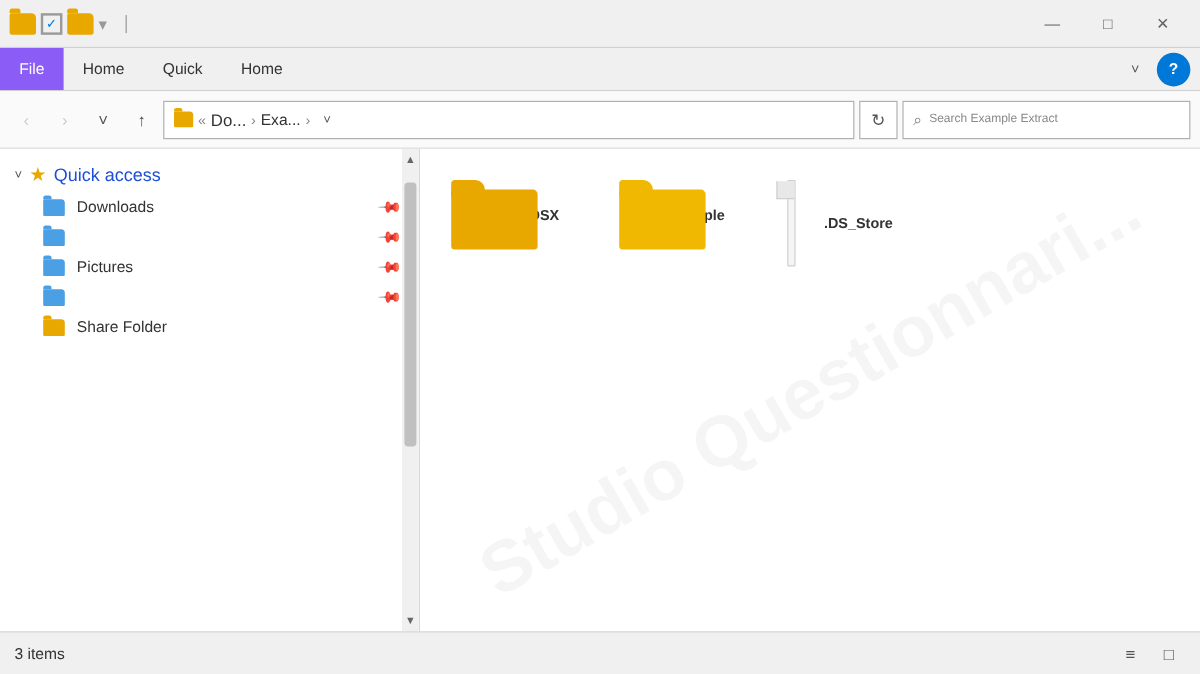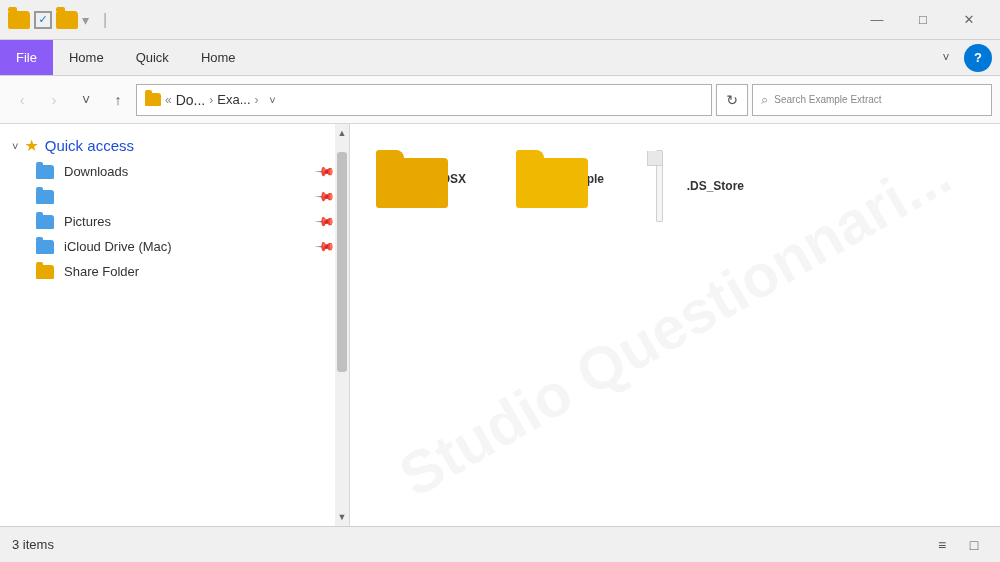--- a/index.html
+++ b/index.html
@@ -504,21 +504,20 @@
       </div>
 
       <div class="sidebar-item">
         <div class="sidebar-folder-icon folder-blue"></div>
         <span class="sidebar-item-label">Pictures</span>
         <span class="pin-icon">📌</span>
       </div>
 
       <div class="sidebar-item">
         <div class="sidebar-folder-icon folder-blue"></div>
-        <span class="sidebar-item-label">iCloud Drive (Mac)</span>
         <span class="pin-icon">📌</span>
       </div>
 
       <div class="sidebar-item">
         <div class="sidebar-folder-icon folder-yellow"></div>
         <span class="sidebar-item-label">Share Folder</span>
       </div>
     </div>
 
     <div class="scrollbar">

